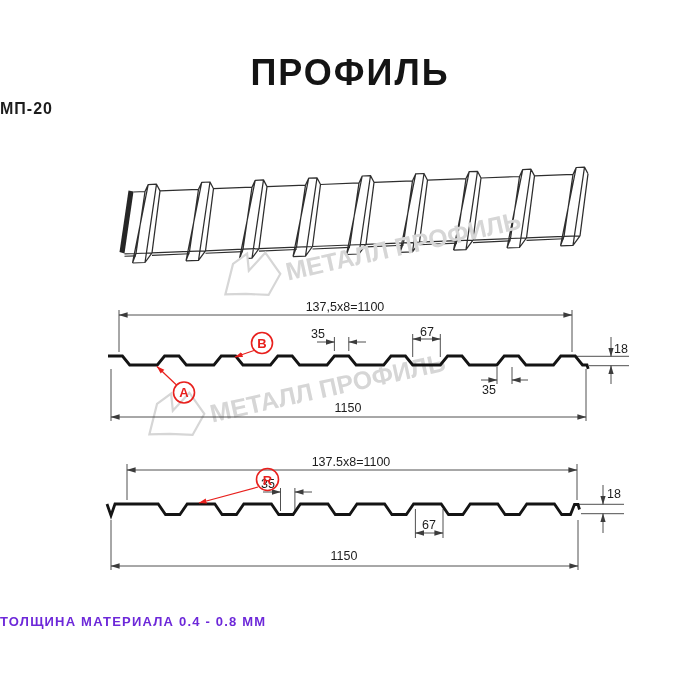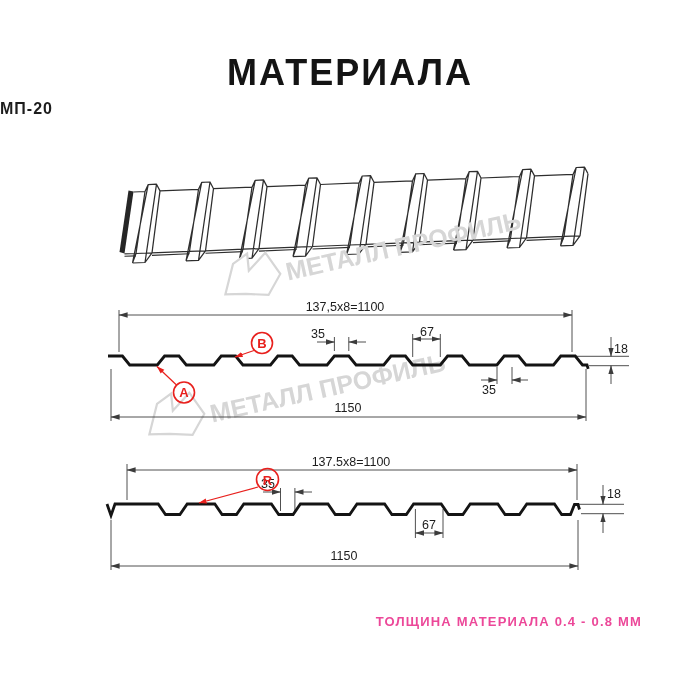--- a/index.html
+++ b/index.html
@@ -2,34 +2,34 @@
 <html><head>
 <meta charset="utf-8">
 <style>
   html,body{margin:0;padding:0;background:#ffffff;}
   .canvas{position:relative;width:700px;height:700px;background:#fff;overflow:hidden;
           font-family:"Liberation Sans",sans-serif;}
   .title{position:absolute;left:0;top:52px;width:700px;text-align:center;
          font-size:36px;font-weight:700;letter-spacing:2px;color:#141414;}
   .subtitle{position:absolute;left:0;top:100px;width:700px;text-align:left;
             font-size:16px;font-weight:700;letter-spacing:1px;color:#1d1d1d;}
-  .footer-note{position:absolute;left:0;top:614px;width:642px;text-align:right;
-               font-size:13px;font-weight:700;letter-spacing:1.2px;color:#ec4899;}
+  .footer-note{position:absolute;left:0;top:614px;width:642px;text-align:left;
+               font-size:13px;font-weight:700;letter-spacing:1.2px;color:#6d28d9;}
   svg{position:absolute;left:0;top:0;}
   svg text{font-family:"Liberation Sans",sans-serif;}
   .dimtxt{font-size:12.5px;fill:#1d1d1d;}
   .redtxt{font-size:13px;font-weight:bold;fill:#e8201d;}
   .wmtxt{font-size:25px;font-weight:bold;fill:#d6d6d6;letter-spacing:0px;}
 </style>
 </head>
 <body>
 
 <div class="canvas">
 
-  <div class="title">МАТЕРИАЛА</div>
+  <div class="title">ПРОФИЛЬ</div>
   <div class="subtitle">МП-20</div>
 
   <svg width="700" height="700" viewBox="0 0 700 700">
     <defs>
       <marker id="mE" markerWidth="10" markerHeight="8" refX="8.6" refY="3" orient="auto" markerUnits="userSpaceOnUse">
         <path d="M0,0.3 L9,3 L0,5.7 Z" fill="#3c3c3c"></path>
       </marker>
       <marker id="mS" markerWidth="10" markerHeight="8" refX="8.6" refY="3" orient="auto-start-reverse" markerUnits="userSpaceOnUse">
         <path d="M0,0.3 L9,3 L0,5.7 Z" fill="#3c3c3c"></path>
       </marker>

